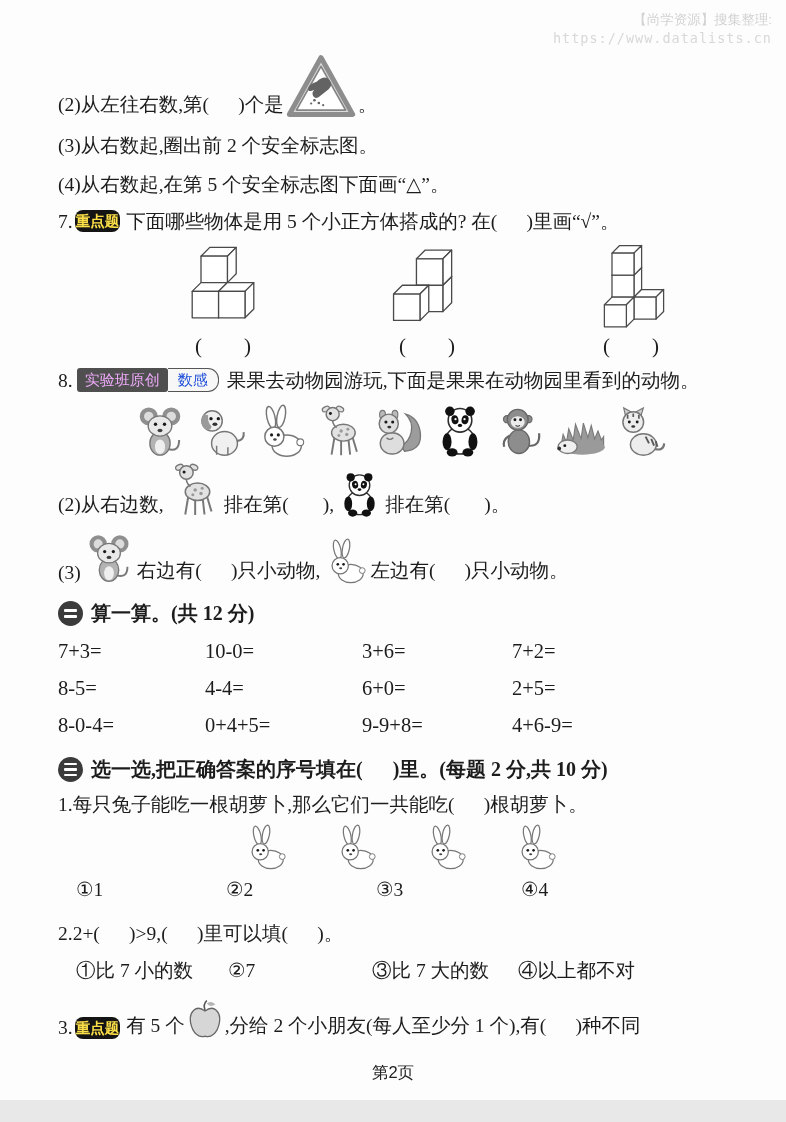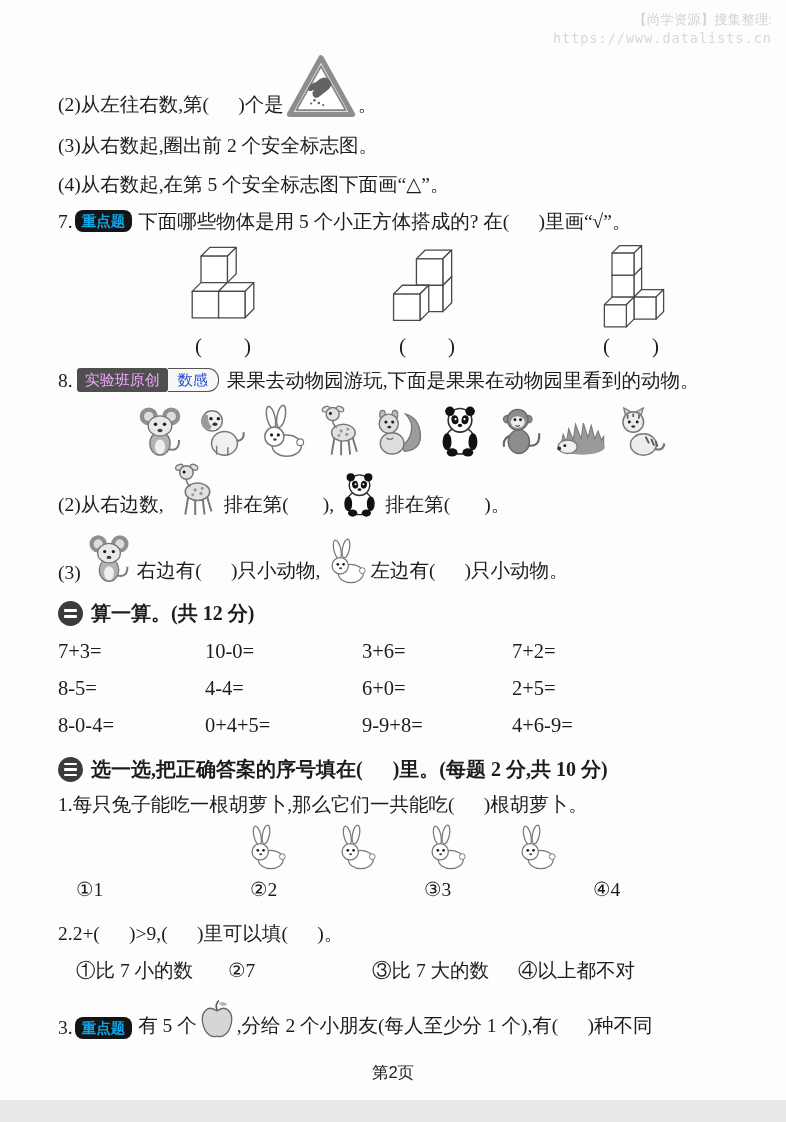--- a/index.html
+++ b/index.html
@@ -9,22 +9,22 @@
   .t{white-space:pre-wrap;}
   .line{font-size:19.5px;line-height:27px;}
   .flexline{display:flex;align-items:flex-end;font-size:19.5px;}
 
   
   .watermark{position:absolute;top:10px;right:14px;text-align:right;color:#d2d2d2;
              font-family:"Liberation Sans",sans-serif;font-size:13.5px;line-height:19px;}
   .watermark .url{font-family:"DejaVu Sans Mono",monospace;letter-spacing:1px;color:#d8d8d8;}
 
   
-  .badge-dark{display:inline-block;background:#141414;color:#0ea5e9;font-family:"Liberation Sans",sans-serif;
-              font-weight:bold;font-size:14.5px;line-height:1.25;padding:2px 7px;border-radius:8px;
+  .badge-dark{display:inline-block;background:#141414;color:#fde047;font-family:"Liberation Sans",sans-serif;
+              font-weight:bold;font-size:14.5px;line-height:1.25;padding:2px 1px;border-radius:8px;
               margin:0 6px 0 2px;vertical-align:2px;}
   .badge-gray{display:inline-block;background:#4f4f4f;color:#f0abfc;font-family:"Liberation Sans",sans-serif;
               font-size:15px;line-height:1.3;padding:2px 8px;border-radius:3px;margin:0 0 0 4px;vertical-align:2px;}
   .badge-tag{display:inline-block;background:#f7f7f7;color:#1d4ed8;font-family:"Liberation Sans",sans-serif;
              font-size:15px;line-height:1.3;padding:1.5px 10px;border:1.5px solid #555;border-left:none;
              border-radius:0 11px 11px 0;margin:0 8px 0 0;vertical-align:2px;}
 
   
   .sec{display:flex;align-items:center;gap:8px;}
   .sec-num{width:25px;height:25px;border-radius:50%;background:#3b3b3b;display:inline-flex;
@@ -64,21 +64,21 @@
   .mt-q6p3{margin-top:14px;}
   .mt-q6p4{margin-top:12px;}
   .mt-q7{margin-top:10px;}
   .mt-q8{margin-top:8px;}
   .mt-q8p1{margin-top:10px;}
   .mt-q8p2{margin-top:2px;height:58px;}
   .mt-q8p3{margin-top:12px;height:54px;}
   .mt-sec2{margin-top:16px;}
   .mt-sec3{margin-top:12px;}
   .mt-s3q1{margin-top:8px;}
-  .mt-choices1{margin-top:6px;gap:24px;}
+  .mt-choices1{margin-top:6px;}
   .mt-s3q2{margin-top:16px;}
   .mt-choices2{margin-top:10px;}
   .mt-s3q3{margin-top:8px;height:46px;}
 </style>
 </head>
 <body>
 
 <svg width="0" height="0" style="position:absolute" aria-hidden="true">
   <defs>
     <symbol id="ic-warnsign" viewBox="0 0 64 58">

